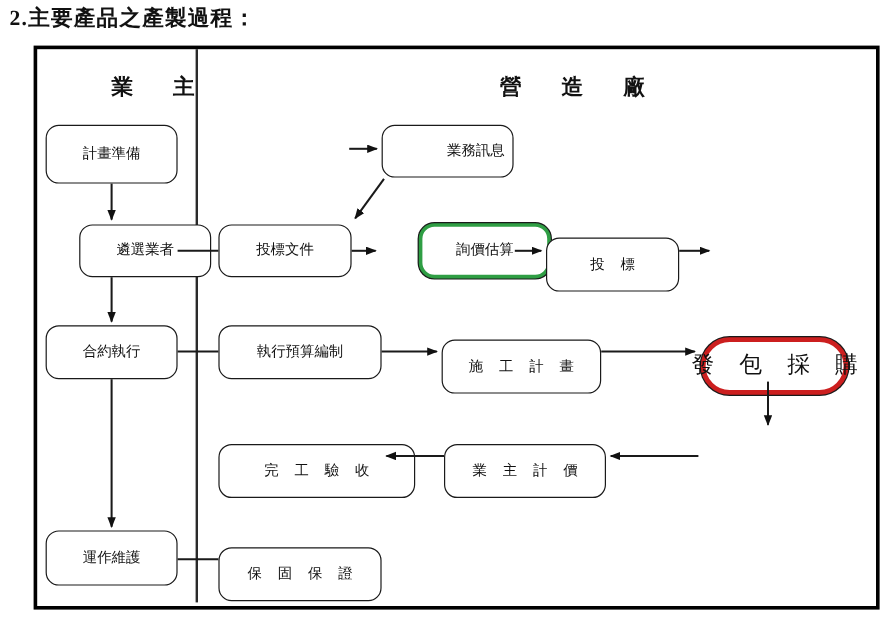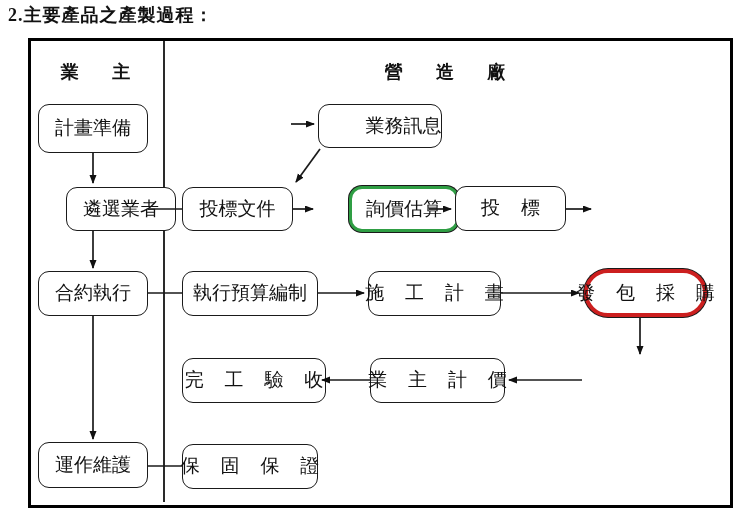--- a/index.html
+++ b/index.html
@@ -14,31 +14,31 @@
   }
   .frame{
     position:absolute;left:28px;top:38px;width:699px;height:464px;
     border:3px solid #000;background:#fff;box-sizing:content-box;
   }
   .divider{
     position:absolute;left:163px;top:41px;width:2px;height:461px;background:#2a2a2a;
   }
   .lane-header{
     position:absolute;top:60px;font-size:18px;font-weight:bold;
-    text-align:center;word-spacing:1.6em;white-space:nowrap;
+    text-align:center;word-spacing:1.6em;white-space:nowrap;margin-left:32px;
   }
   .lane-header.owner{left:28px;width:135px;}
   .lane-header.contractor{left:163px;width:564px;}
   .node{
     position:absolute;display:flex;align-items:center;justify-content:center;
     border:1.6px solid #1a1a1a;border-radius:11px;background:#fff;
-    font-size:19px;box-sizing:border-box;white-space:nowrap;line-height:1;
+    font-size:12px;box-sizing:border-box;white-space:nowrap;line-height:1;
     padding-bottom:2px;
   }
-  .node.spaced{word-spacing:0.85em;}
+  .node.spaced{word-spacing:0.85em;margin-top:12px;}
   .node.green{
     border:3px solid var(--green,#2f9e44);
     box-shadow:0 0 0 1px #1a1a1a;border-radius:13px;
   }
   .node.red{
     border:4px solid var(--red,#cc1f1f);
     box-shadow:0 0 0 1px #1a1a1a;border-radius:24px;
     font-size:19px;
   }
   svg.connectors{position:absolute;left:0;top:0;pointer-events:none;}
@@ -54,31 +54,31 @@
   <div class="divider"></div>
 
   <div class="lane-header owner">業 主</div>
   <div class="lane-header contractor">營 造 廠</div>
 
   <div class="node" style="left:38px;top:104px;width:110px;height:49px;">計畫準備</div>
   <div class="node" style="left:38px;top:187px;width:110px;height:44px;margin-left:28px;">遴選業者</div>
   <div class="node" style="left:38px;top:271px;width:110px;height:45px;">合約執行</div>
   <div class="node" style="left:38px;top:442px;width:110px;height:46px;">運作維護</div>
 
-  <div class="node" style="left:318px;top:104px;width:124px;height:44px;padding-left:47px;">業務訊息</div>
+  <div class="node" style="left:318px;top:104px;width:110px;height:44px;padding-left:47px;">業務訊息</div>
 
   <div class="node" style="left:182px;top:187px;width:111px;height:44px;">投標文件</div>
   <div class="node green" style="left:318px;top:186px;width:110px;height:46px;margin-left:31px;">詢價估算</div>
   <div class="node spaced" style="left:455px;top:186px;width:111px;height:45px;">投 標</div>
 
   <div class="node" style="left:182px;top:271px;width:136px;height:45px;">執行預算編制</div>
   <div class="node spaced" style="left:368px;top:271px;width:133px;height:45px;">施 工 計 畫</div>
   <div class="node red spaced" style="left:584px;top:269px;width:123px;height:48px;">發 包 採 購</div>
 
-  <div class="node spaced" style="left:182px;top:358px;width:144px;height:45px;">完 工 驗 收</div>
+  <div class="node spaced" style="left:182px;top:358px;width:164px;height:45px;">完 工 驗 收</div>
   <div class="node spaced" style="left:370px;top:358px;width:135px;height:45px;">業 主 計 價</div>
 
   <div class="node spaced" style="left:182px;top:444px;width:136px;height:45px;">保 固 保 證</div>
 
   <svg class="connectors" width="740" height="514" viewBox="0 0 740 514">
     <defs>
       <marker id="arw" markerWidth="10" markerHeight="8" refX="8" refY="3.5" orient="auto" markerUnits="userSpaceOnUse">
         <path d="M0,0 L9,3.5 L0,7 z" fill="#111"></path>
       </marker>
     </defs>

